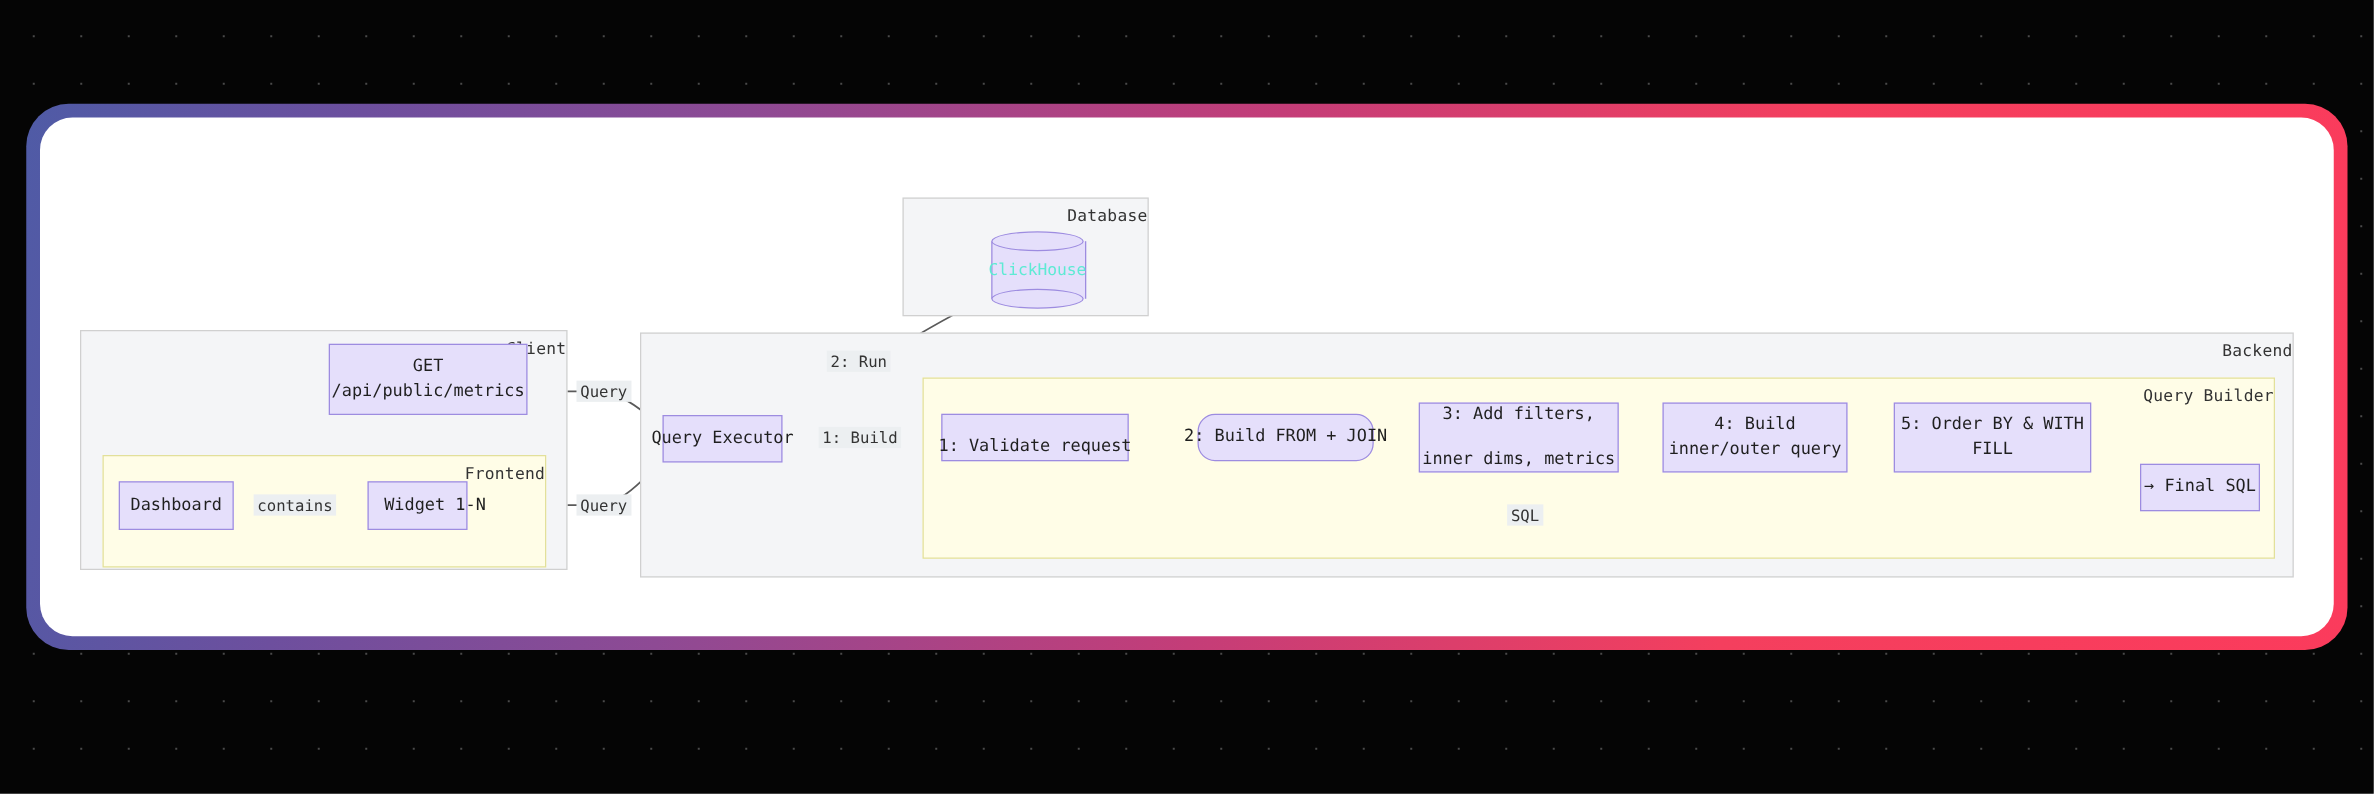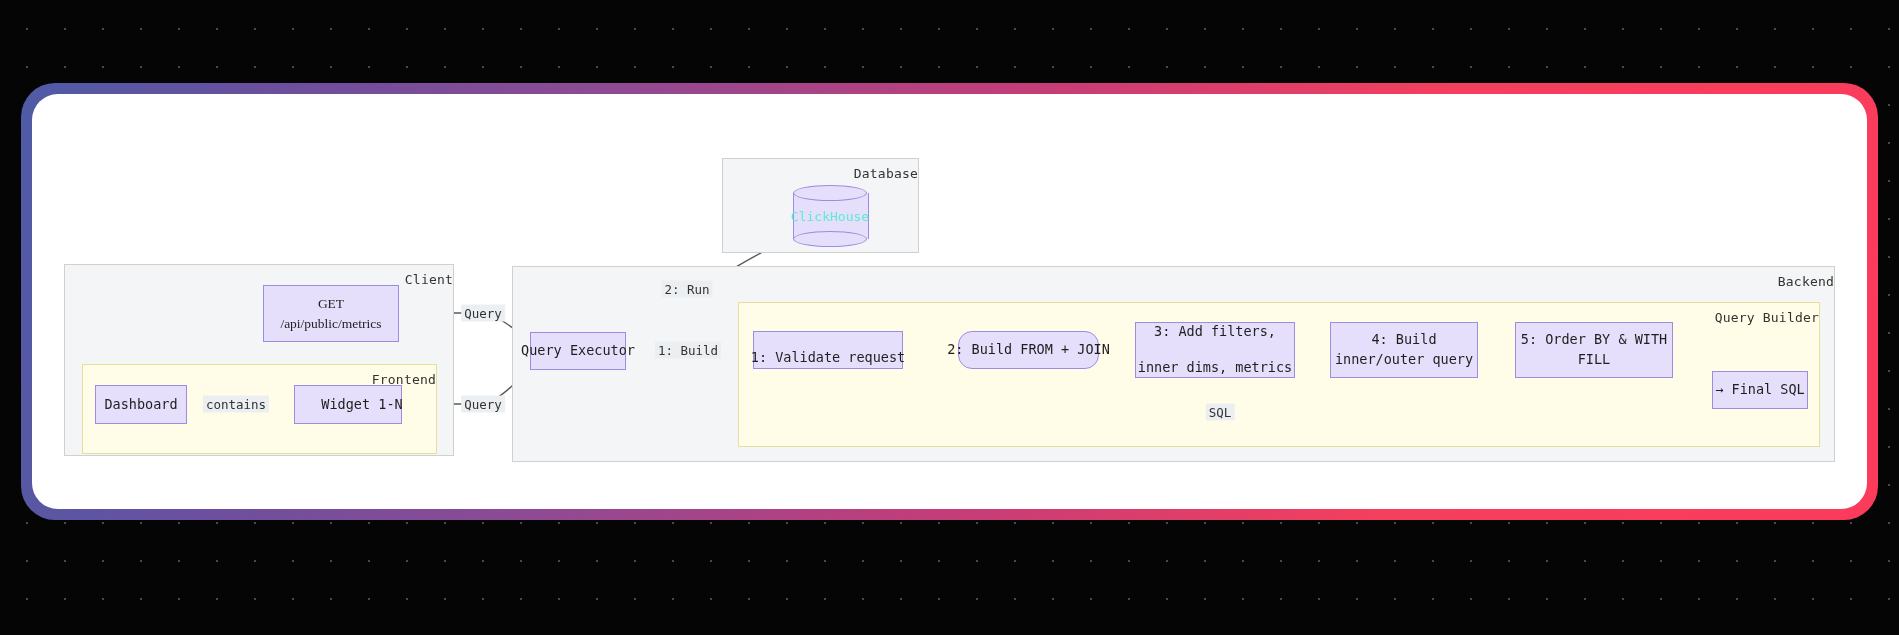--- a/index.html
+++ b/index.html
@@ -135,30 +135,30 @@
       <span class="cl-title">Query Builder</span>
     </div>
 
     <div class="cyl" style="left:793px;top:185px;">
       <div class="body"></div>
       <div class="top"></div>
       <div class="bot"></div>
       <div class="cyl-label">ClickHouse</div>
     </div>
 
-    <div class="node" style="left:263px;top:285px;width:136px;height:57px;font-family:Liberation Serif, serif;">
+    <div class="node" style="left:263px;top:275px;width:159px;height:57px;">
       <span class="ln">GET</span>
       <span class="ln">/api/public/metrics</span>
     </div>
 
     <div class="node" style="left:95px;top:385px;width:92px;height:39px;">
       <span class="ln">Dashboard</span>
     </div>
 
-    <div class="node" style="left:294px;top:385px;width:108px;height:39px;padding-left:28px;">
+    <div class="node" style="left:294px;top:385px;width:80px;height:39px;padding-left:28px;">
       <span class="ln">Widget 1-N</span>
     </div>
 
     <div class="node" style="left:530px;top:332px;width:96px;height:38px;align-items:center;">
       <span class="ln">Query Executor</span>
     </div>
 
     <div class="node" style="left:753px;top:331px;width:150px;height:38px;justify-content:flex-end;">
       <span class="ln">1: Validate request</span>
     </div>

